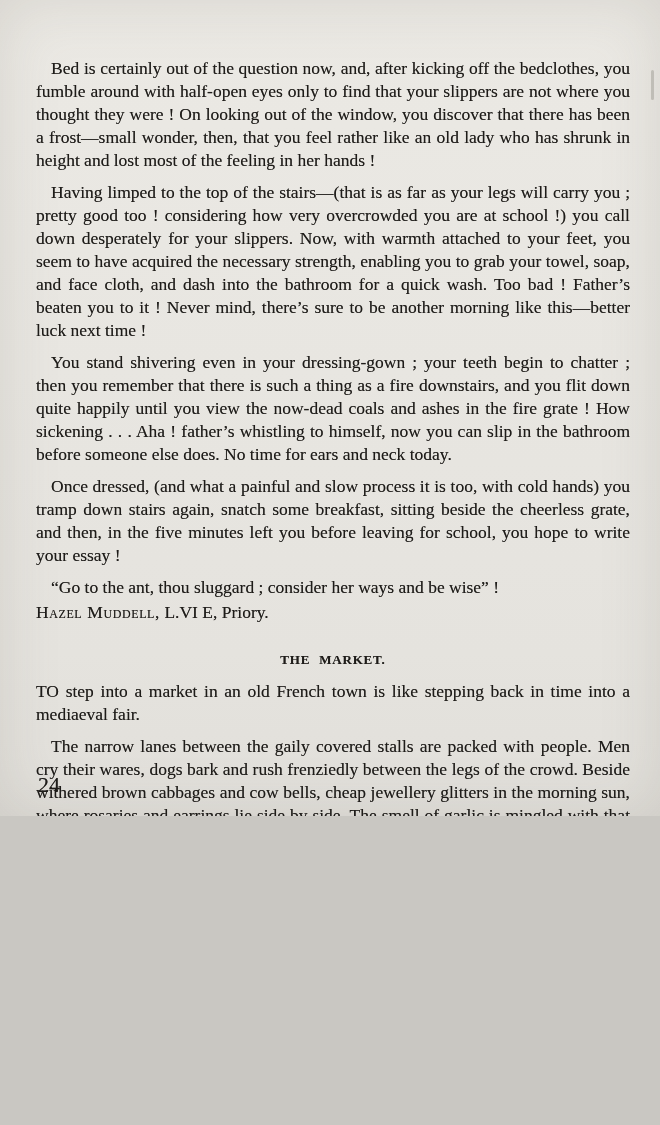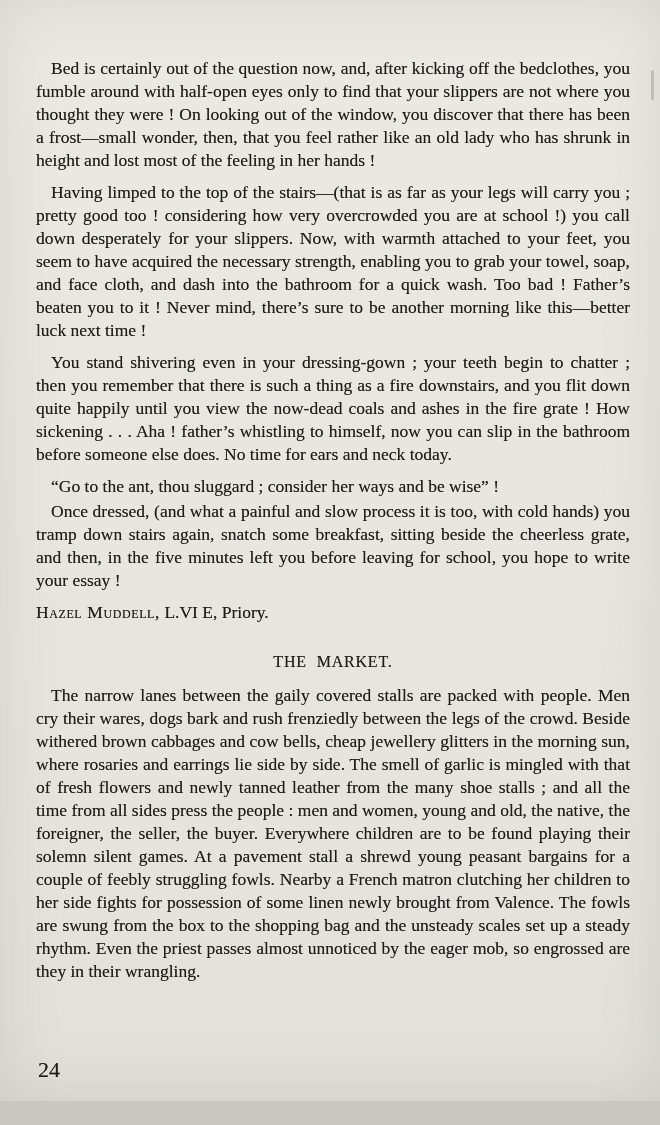--- a/index.html
+++ b/index.html
@@ -3,21 +3,21 @@
 <meta charset="utf-8">
 <style>
   html, body {
     margin: 0;
     padding: 0;
     background: #c9c7c2;
   }
   .page {
     position: relative;
     width: 660px;
-    height: 1101px;
+    height: 816px;
     margin: 0 auto;
     background: linear-gradient(180deg, #ebe9e4 0%, #e8e6e1 45%, #e5e3de 80%, #e1dfda 100%);
     overflow: hidden;
     box-shadow: inset 0 0 60px rgba(120,115,105,0.18);
   }
   .text-block {
     padding: 57px 30px 0 36px;
     font-family: "Liberation Serif", "DejaVu Serif", serif;
     font-size: 17.5px;
     line-height: 1.315;
@@ -37,22 +37,22 @@
   .signature {
     margin: 0 0 0 0;
     padding-right: 64px;
   }
   .smallcaps {
     font-variant: small-caps;
     letter-spacing: 0.6px;
   }
   .section-title {
     font-family: "Liberation Serif", "DejaVu Serif", serif;
-    font-size: 16px;
-    font-weight: normal;
+    font-size: 13px;
+    font-weight: bold;
     letter-spacing: 0.8px;
     word-spacing: 5px;
     text-align: center;
     margin: 27px 0 12px 0;
     color: #1e1c19;
   }
   .lead {
     text-indent: 0;
   }
   .page-number {
@@ -79,26 +79,27 @@
 <body>
 
 <div class="page">
   <div class="scan-edge"></div>
 
   <div class="text-block">
 
     <p class="para indent">Bed is certainly out of the question now, and, after kicking off the bedclothes, you fumble around with half-open eyes only to find that your slippers are not where you thought they were ! On looking out of the window, you discover that there has been a frost—small wonder, then, that you feel rather like an old lady who has shrunk in height and lost most of the feeling in her hands !</p>
     <p class="para indent">Having limped to the top of the stairs—(that is as far as your legs will carry you ; pretty good too ! considering how very overcrowded you are at school !) you call down desperately for your slippers. Now, with warmth attached to your feet, you seem to have acquired the necessary strength, enabling you to grab your towel, soap, and face cloth, and dash into the bathroom for a quick wash. Too bad ! Father’s beaten you to it ! Never mind, there’s sure to be another morning like this—better luck next time !</p>
     <p class="para indent">You stand shivering even in your dressing-gown ; your teeth begin to chatter ; then you remember that there is such a thing as a fire downstairs, and you flit down quite happily until you view the now-dead coals and ashes in the fire grate ! How sickening . . . Aha ! father’s whistling to himself, now you can slip in the bathroom before someone else does. No time for ears and neck today.</p>
+    <p class="para indent">Once dressed, (and what a painful and slow process it is too, with cold hands) you tramp down stairs again, snatch some breakfast, sitting beside the cheerless grate, and then, in the five minutes left you before leaving for school, you hope to write your essay !</p>
+
     <p class="para indent quote-line">“Go to the ant, thou sluggard ; consider her ways and be wise” !</p>
-
-    <p class="para indent">Once dressed, (and what a painful and slow process it is too, with cold hands) you tramp down stairs again, snatch some breakfast, sitting beside the cheerless grate, and then, in the five minutes left you before leaving for school, you hope to write your essay !</p>
 
     <p class="signature"><span class="smallcaps">Hazel Muddell,</span><span> L.VI E, Priory.</span></p>
 
     <h2 class="section-title">THE MARKET.</h2>
 
+    <p class="para lead">TO step into a market in an old French town is like stepping back in time into a mediaeval fair.</p>
     <p class="para indent">The narrow lanes between the gaily covered stalls are packed with people. Men cry their wares, dogs bark and rush frenziedly between the legs of the crowd. Beside withered brown cabbages and cow bells, cheap jewellery glitters in the morning sun, where rosaries and earrings lie side by side. The smell of garlic is mingled with that of fresh flowers and newly tanned leather from the many shoe stalls ; and all the time from all sides press the people : men and women, young and old, the native, the foreigner, the seller, the buyer. Everywhere children are to be found playing their solemn silent games. At a pavement stall a shrewd young peasant bargains for a couple of feebly struggling fowls. Nearby a French matron clutching her children to her side fights for possession of some linen newly brought from Valence. The fowls are swung from the box to the shopping bag and the unsteady scales set up a steady rhythm. Even the priest passes almost unnoticed by the eager mob, so engrossed are they in their wrangling.</p>
 
   </div>
 
   <div class="page-number">24</div>
 </div>
 
 </body></html>

